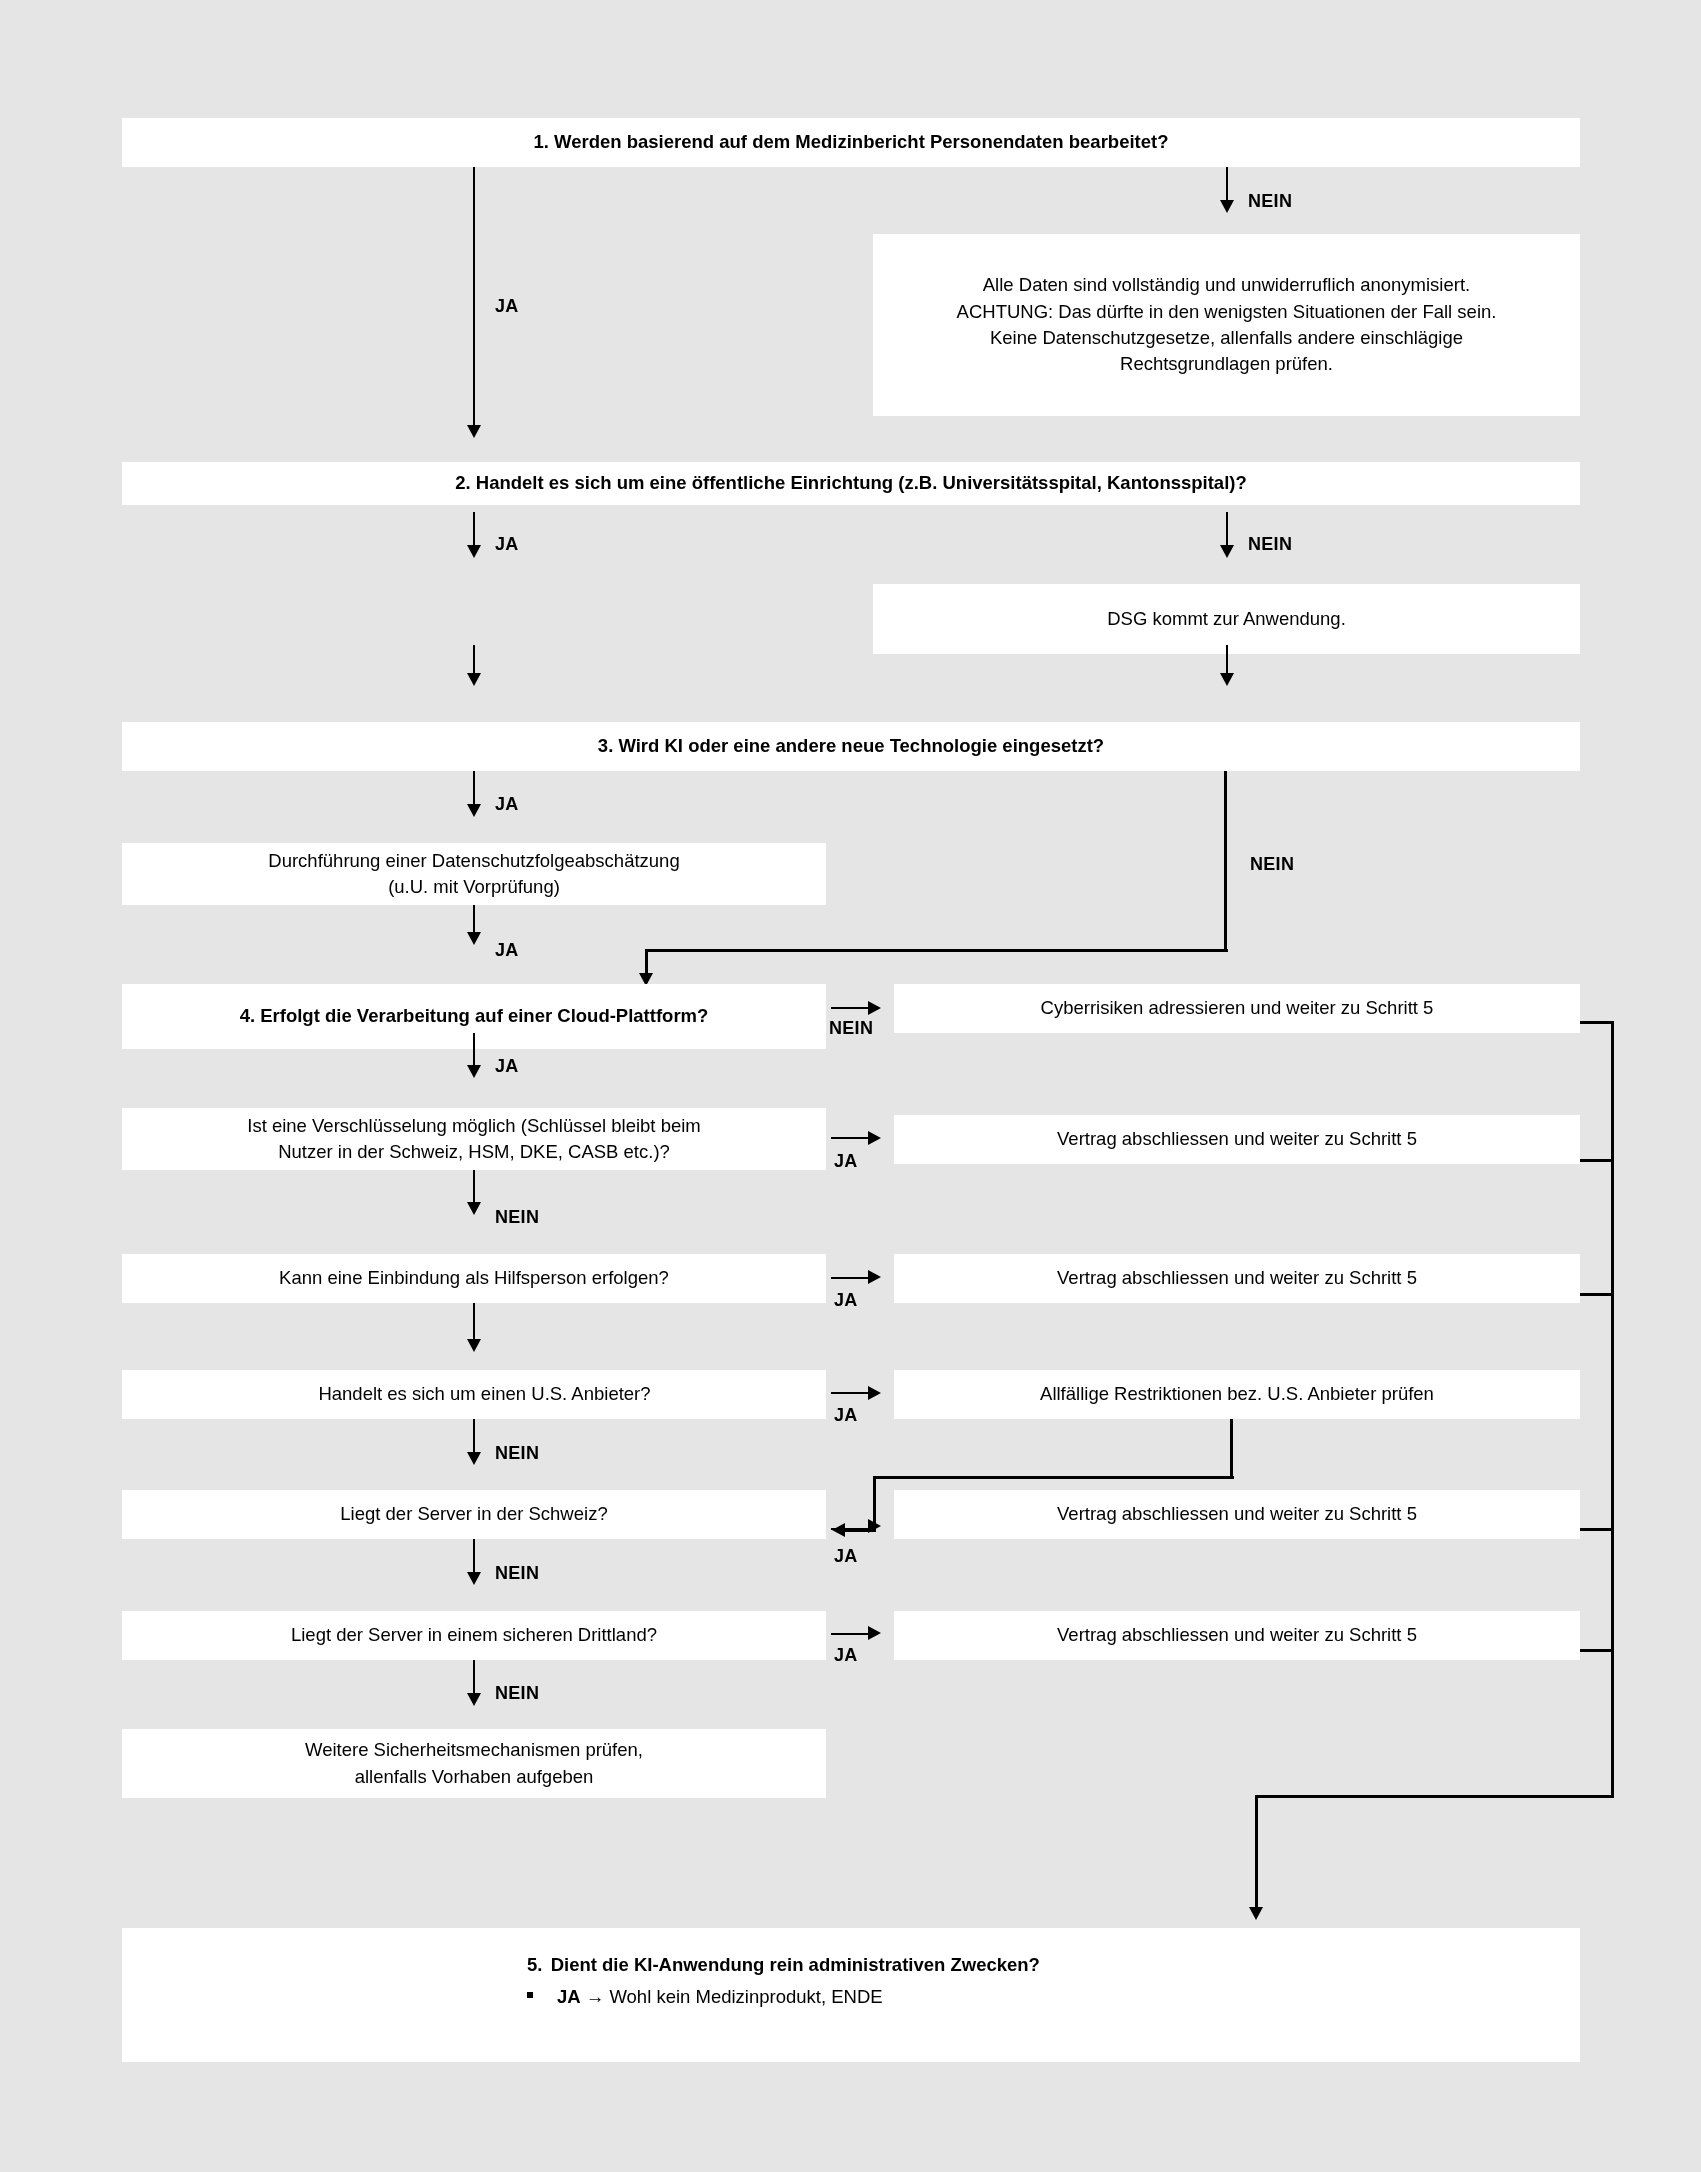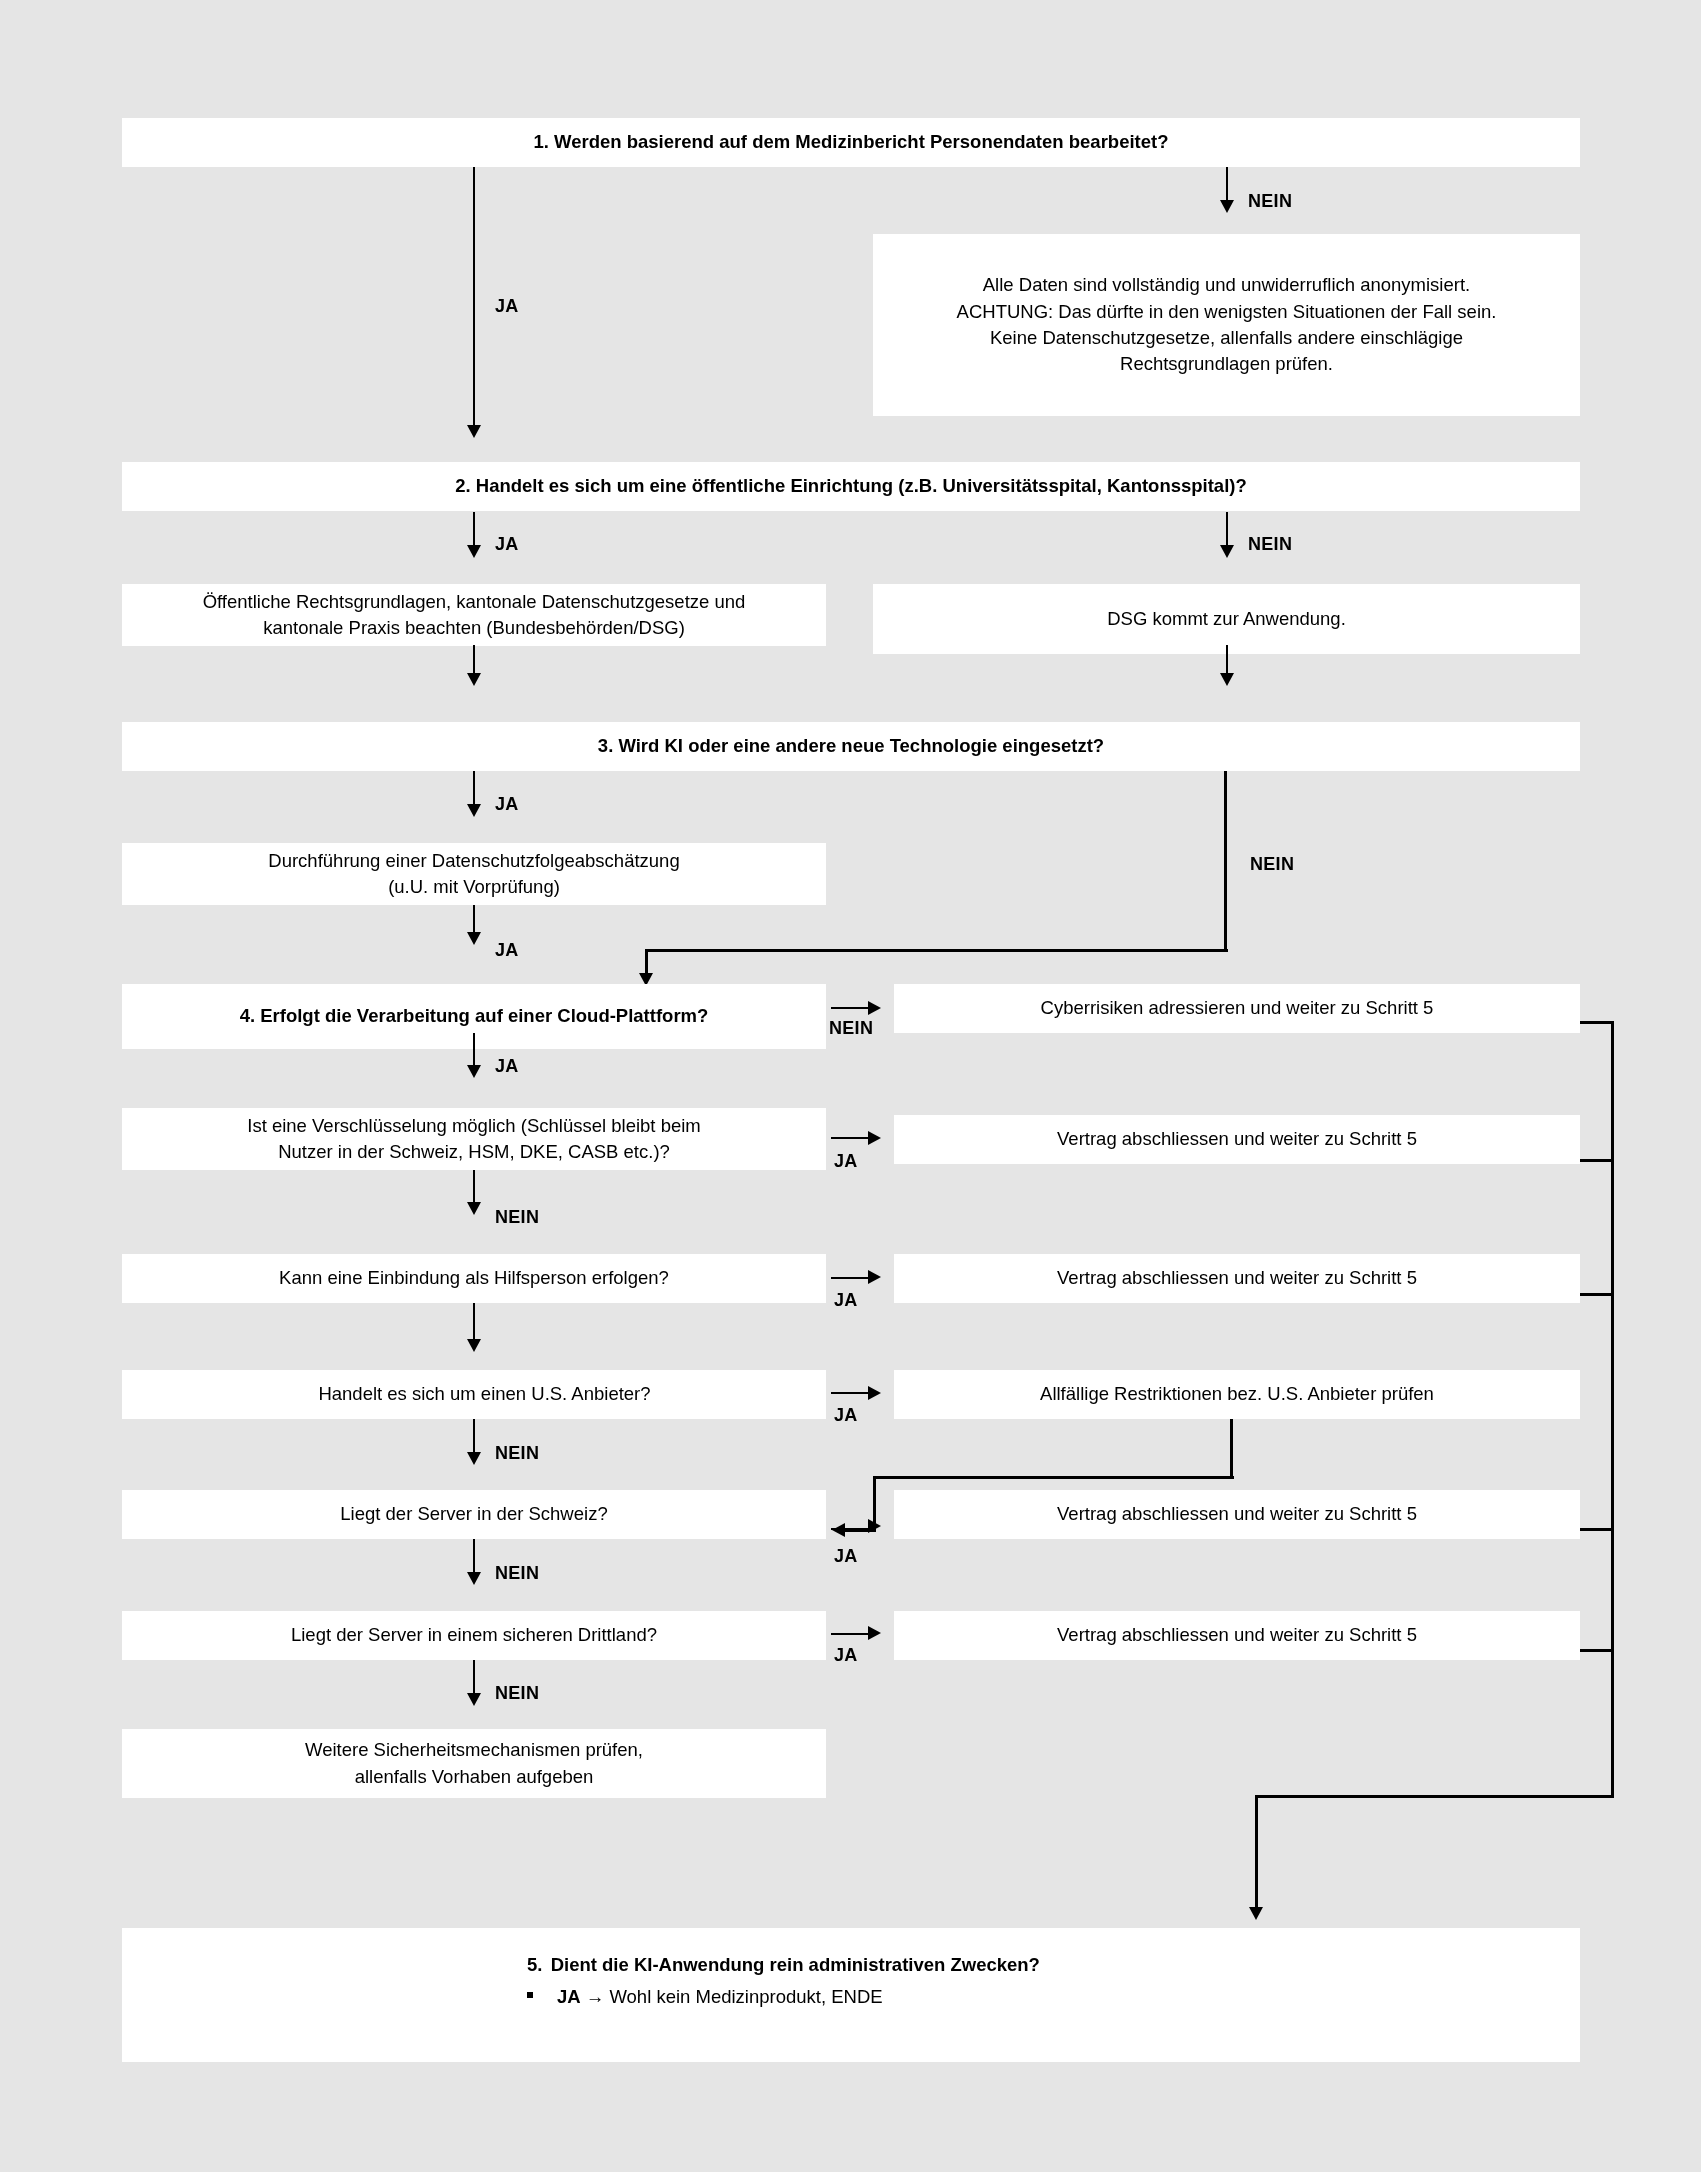--- a/index.html
+++ b/index.html
@@ -129,36 +129,32 @@
   <div class="arrowhead-down" style="left:1220px; top:200px;"></div>
   <div class="edge-label" style="left:1248px; top:191px;">NEIN</div>
 
   <div class="box" style="left:873px; top:234px; width:707px; height:182px;">
     <span class="ln">Alle Daten sind vollständig und unwiderruflich anonymisiert.</span>
     <span class="ln">ACHTUNG: Das dürfte in den wenigsten Situationen der Fall sein.</span>
     <span class="ln">Keine Datenschutzgesetze, allenfalls andere einschlägige</span>
     <span class="ln">Rechtsgrundlagen prüfen.</span>
   </div>
 
-  <div class="box q" style="left:122px; top:462px; width:1458px; height:49px;">
+  <div class="box q" style="left:122px; top:462px; width:1458px; height:43px;">
     <span class="ln">2.  Handelt es sich um eine öffentliche Einrichtung (z.B. Universitätsspital, Kantonsspital)?</span>
   </div>
 
   <div class="vline" style="left:473px; top:512px; width:2.1px; height:36px;"></div>
   <div class="arrowhead-down" style="left:467px; top:545px;"></div>
   <div class="edge-label" style="left:495px; top:534px;">JA</div>
 
   <div class="vline" style="left:1226px; top:512px; width:2.1px; height:36px;"></div>
   <div class="arrowhead-down" style="left:1220px; top:545px;"></div>
   <div class="edge-label" style="left:1248px; top:534px;">NEIN</div>
 
-  <div class="box" style="left:122px; top:584px; width:704px; height:62px;">
-    <span class="ln">Öffentliche Rechtsgrundlagen, kantonale Datenschutzgesetze und</span>
-    <span class="ln">kantonale Praxis beachten (Bundesbehörden/DSG)</span>
-  </div>
 
   <div class="box" style="left:873px; top:584px; width:707px; height:70px;">
     <span class="ln">DSG kommt zur Anwendung.</span>
   </div>
 
   <div class="vline" style="left:473px; top:645px; width:2.1px; height:30px;"></div>
   <div class="arrowhead-down" style="left:467px; top:673px;"></div>
   <div class="vline" style="left:1226px; top:645px; width:2.1px; height:30px;"></div>
   <div class="arrowhead-down" style="left:1220px; top:673px;"></div>
 

